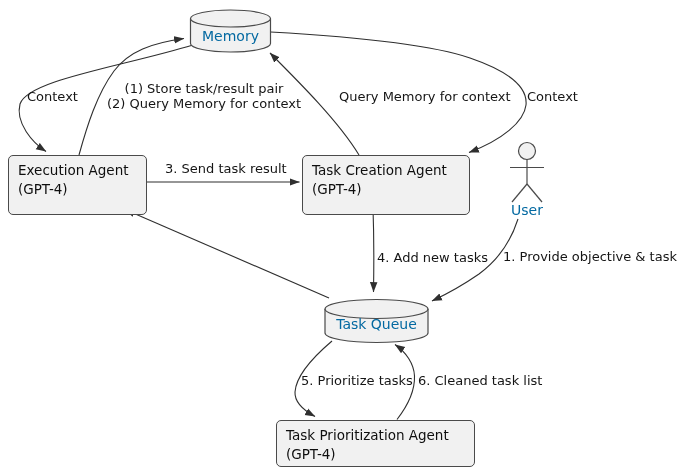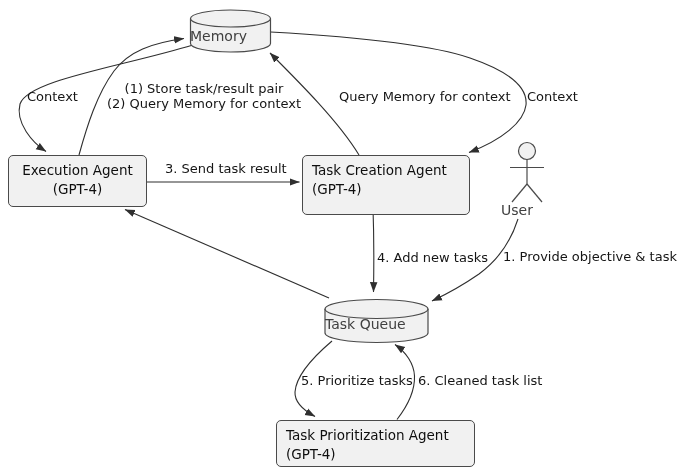--- a/index.html
+++ b/index.html
@@ -20,22 +20,23 @@
     border: 1px solid #4a4a4a;
     border-radius: 5px;
     padding: 5px 9px;
     font-size: 13.5px;
     line-height: 19px;
     color: #0e0e0e;
     white-space: nowrap;
   }
   .shape-label {
     position: absolute;
+    text-align: center;
     font-size: 14px;
-    color: #404040;
+    color: #0369a1;
     white-space: nowrap;
   }
   .edge-label {
     position: absolute;
     font-size: 13px;
     color: #151515;
     white-space: nowrap;
   }
   .edge-label.two-line { text-align: center; line-height: 15px; }
 </style>
@@ -76,21 +77,21 @@
 
     <g stroke="#4a4a4a" stroke-width="1.2" fill="none">
       <circle cx="527" cy="151" r="8.5" fill="#f1f1f1"></circle>
       <line x1="527" y1="159.5" x2="527" y2="184"></line>
       <line x1="510" y1="167.5" x2="544" y2="167.5"></line>
       <line x1="527" y1="184" x2="512" y2="202"></line>
       <line x1="527" y1="184" x2="542" y2="202"></line>
     </g>
   </svg>
 
-  <div class="node-box" style="left:8px; top:155px; width:139px; height:52px;text-align:center;">
+  <div class="node-box" style="left:8px; top:155px; width:139px; height:60px;">
     <div>Execution Agent</div>
     <div>(GPT-4)</div>
   </div>
 
   <div class="node-box" style="left:302px; top:155px; width:168px; height:60px;">
     <div>Task Creation Agent</div>
     <div>(GPT-4)</div>
   </div>
 
   <div class="node-box" style="left:276px; top:420px; width:199px; height:47px;">

